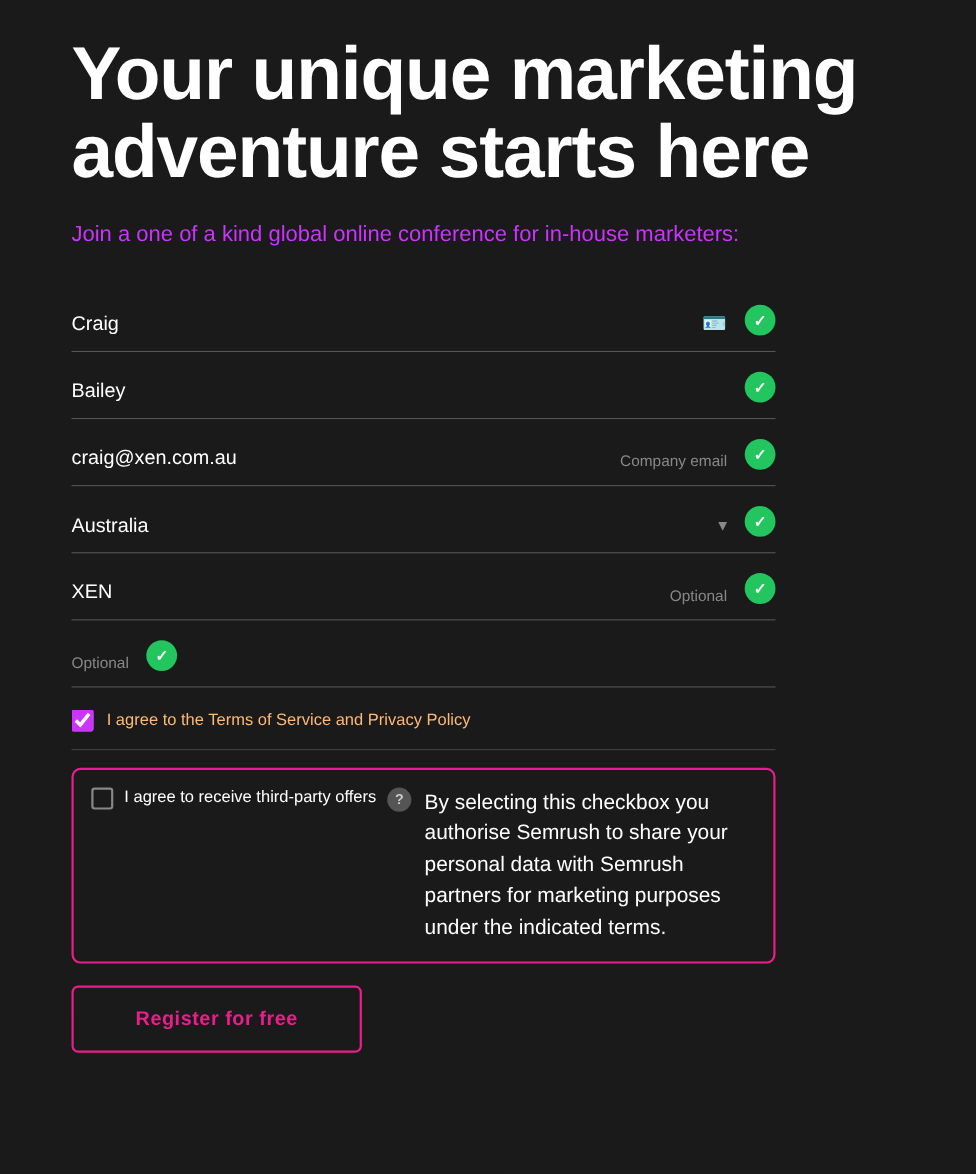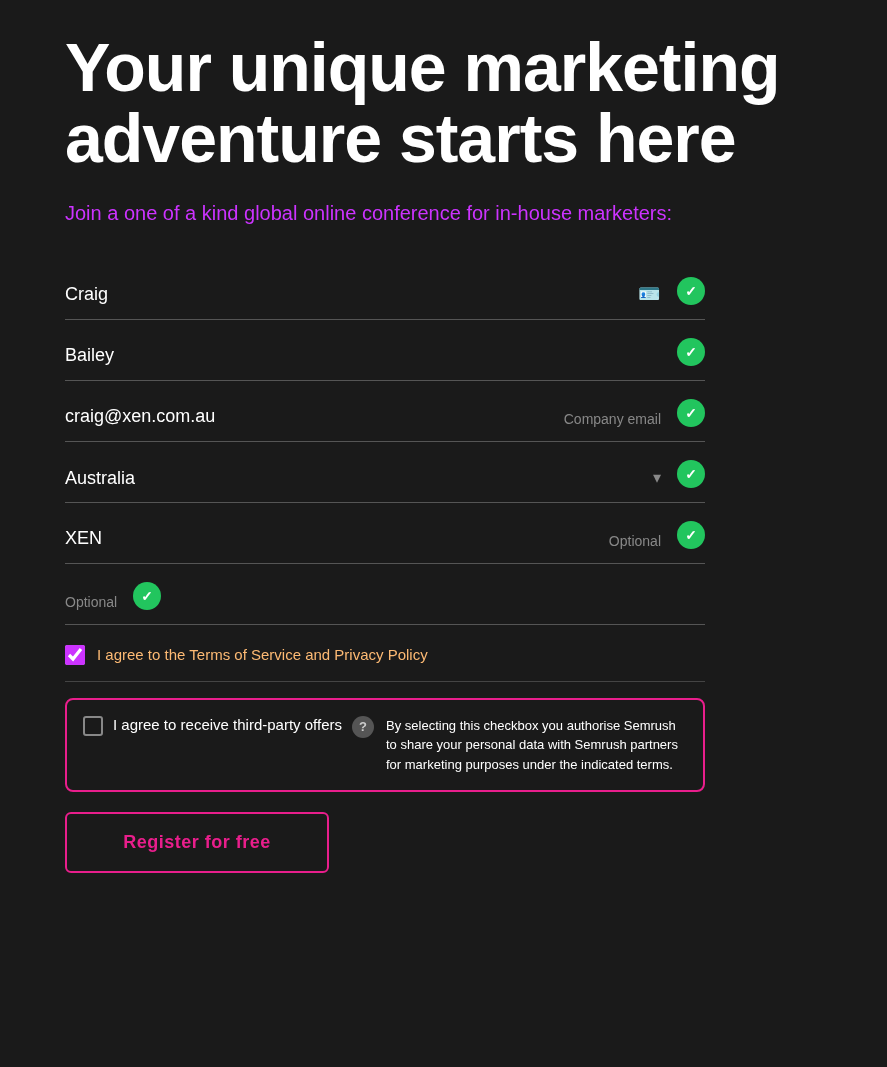--- a/index.html
+++ b/index.html
@@ -169,21 +169,21 @@
       flex-shrink: 0;
     }
 
     .third-party-label {
       font-size: 15px;
       color: #ffffff;
       white-space: nowrap;
     }
 
     .tooltip-text {
-      font-size: 13px;
+      font-size: 19px;
       color: #ffffff;
       line-height: 1.5;
       background: transparent;
     }
 
     .register-btn {
       margin-top: 20px;
       width: 264px;
       padding: 18px;
       background: transparent;

